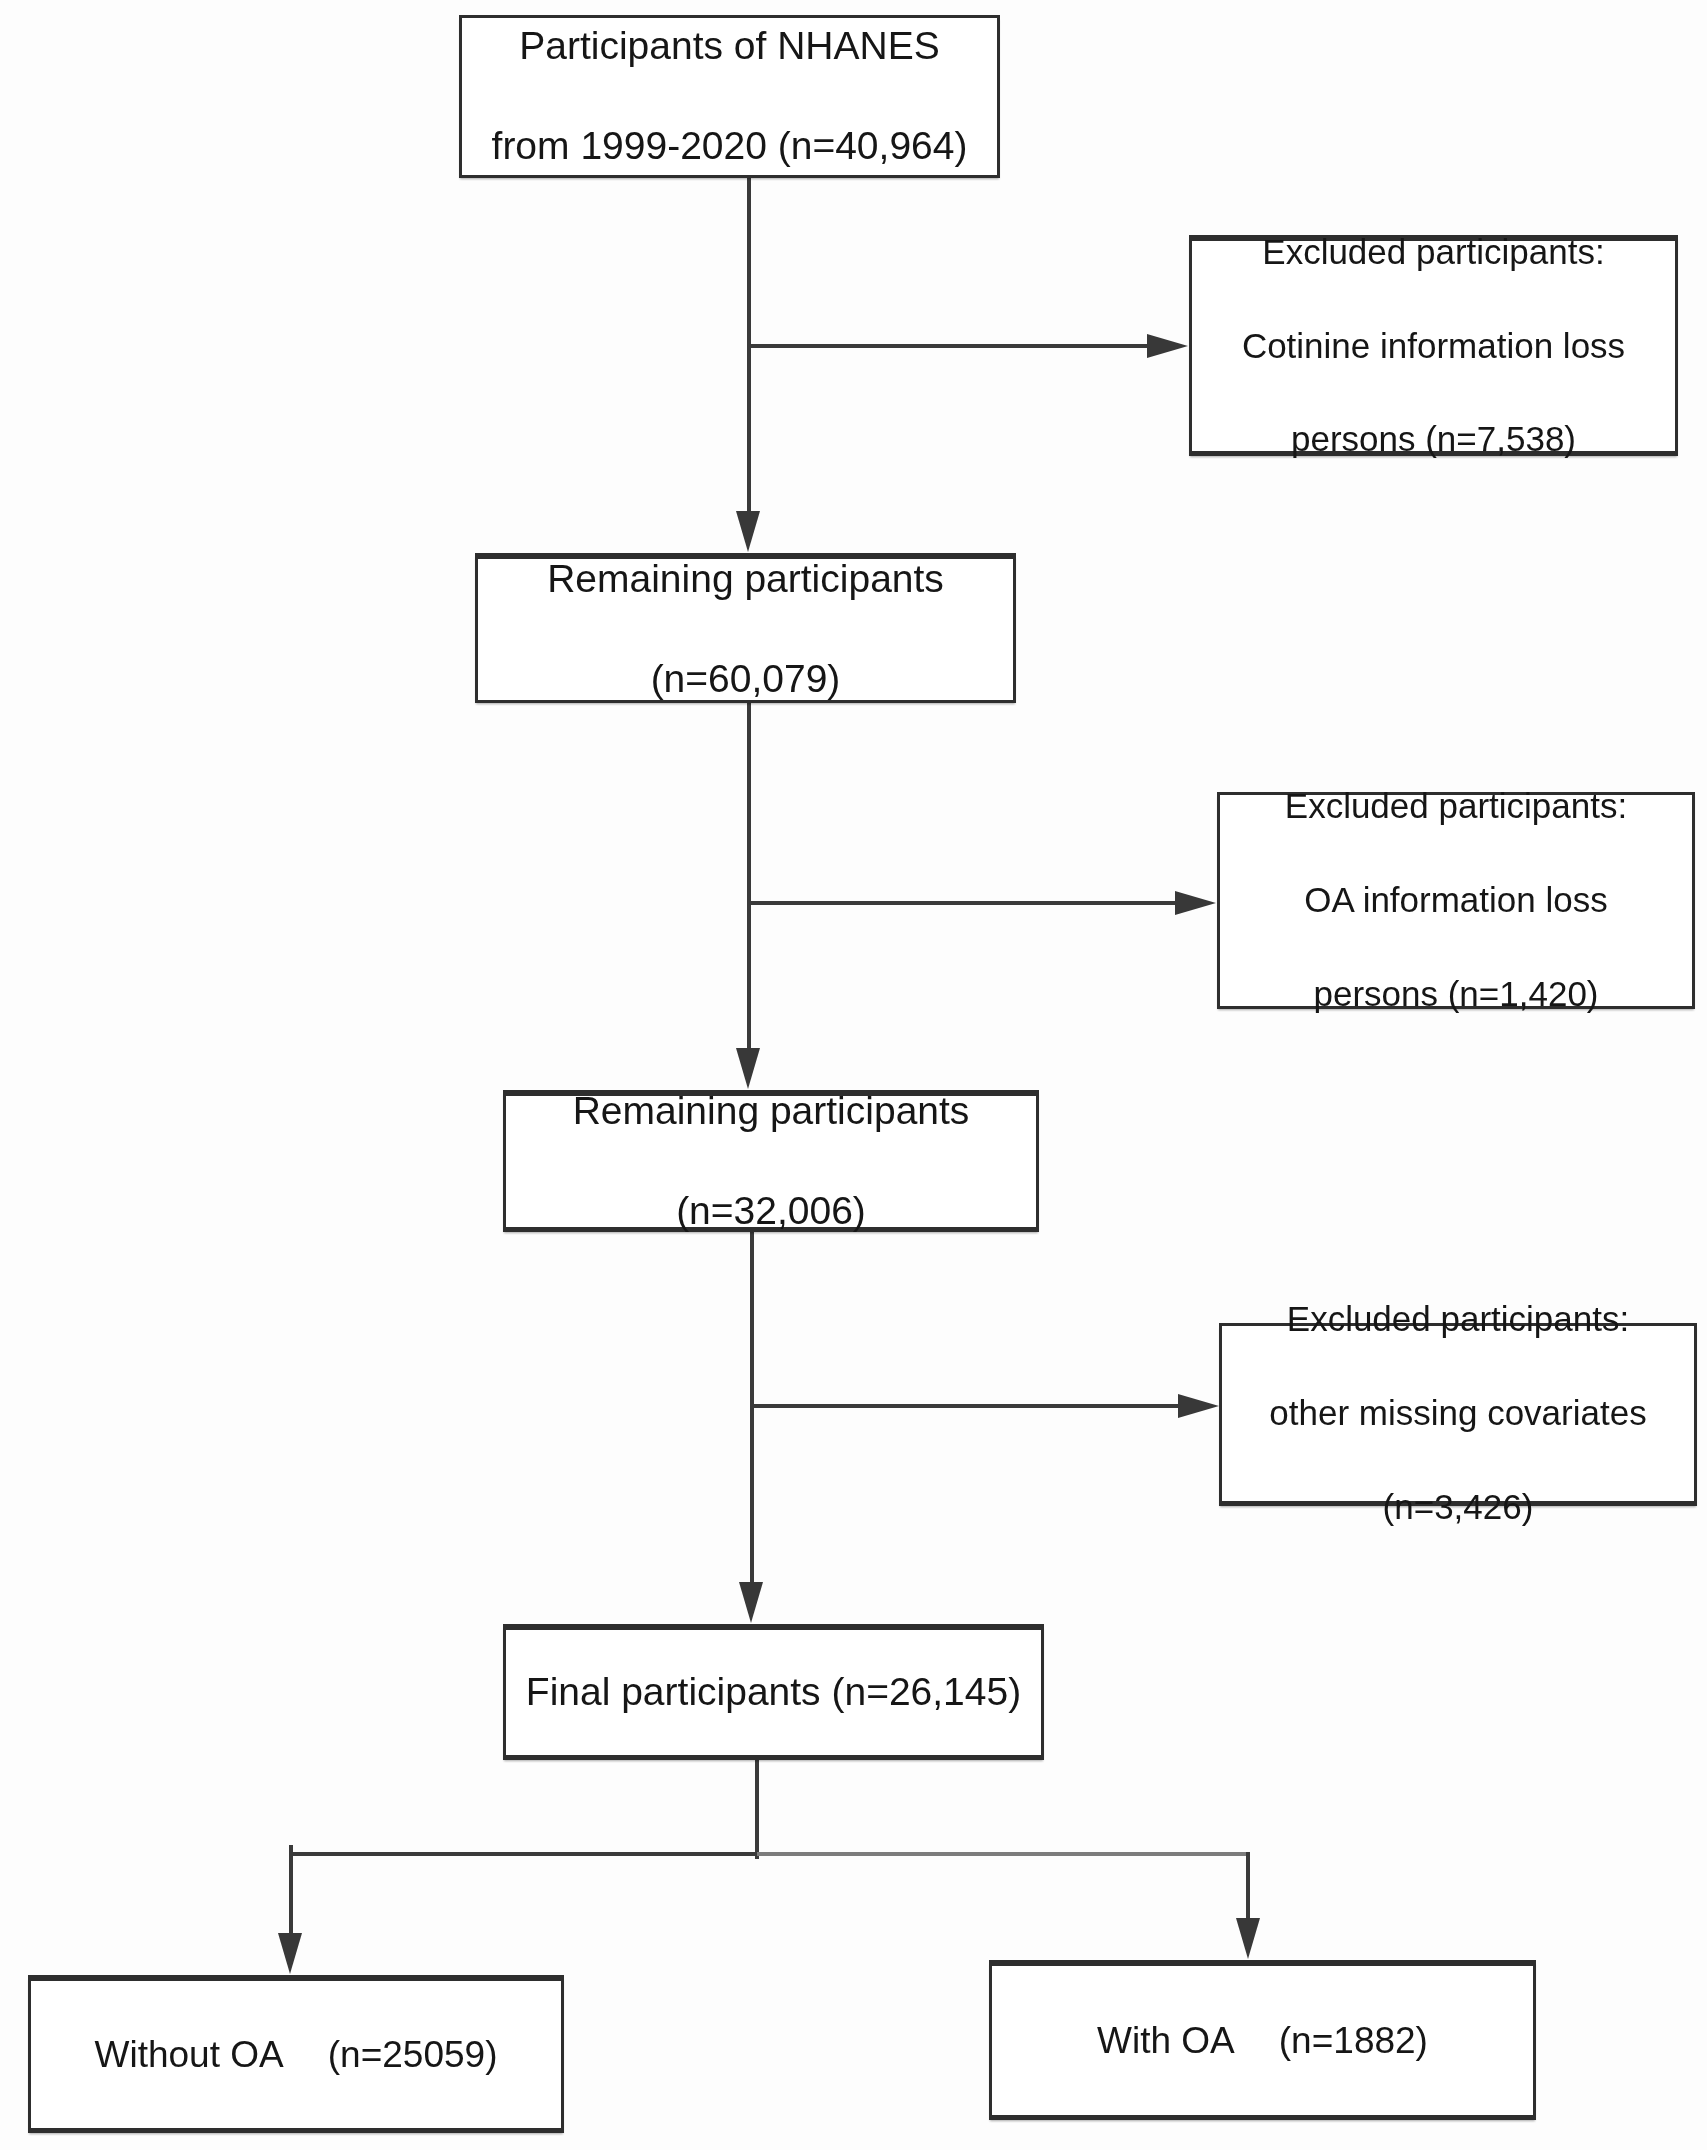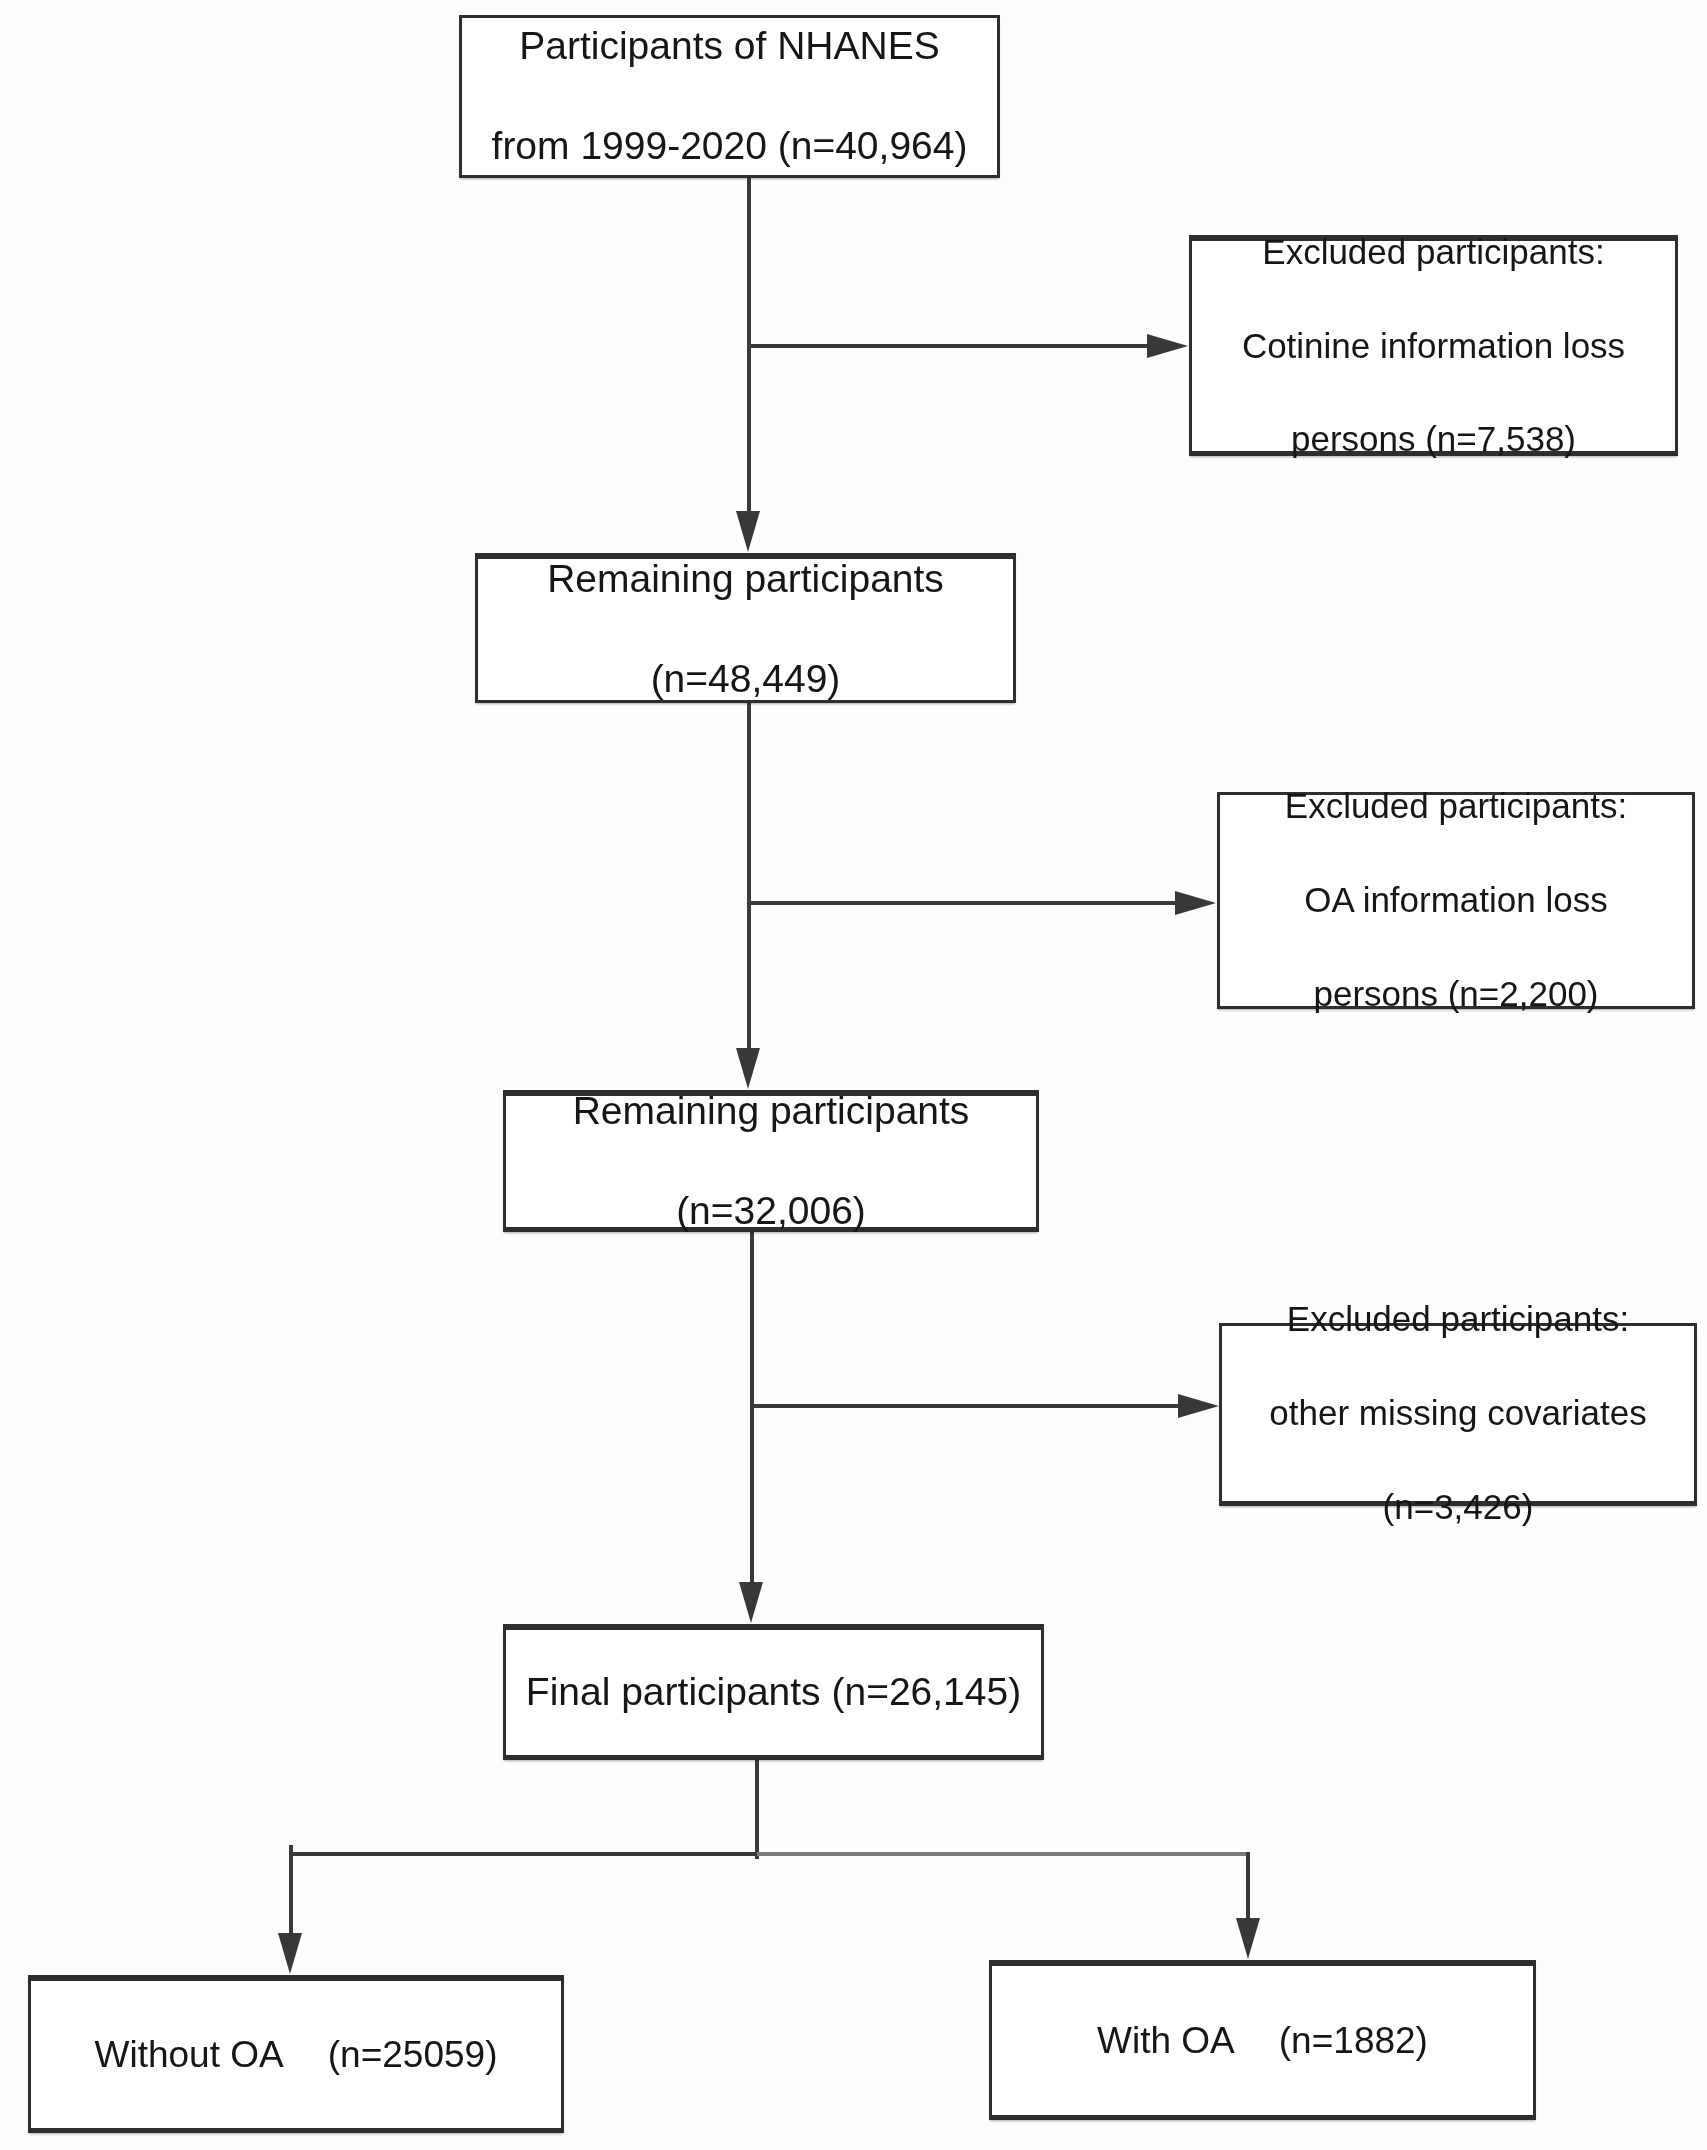--- a/index.html
+++ b/index.html
@@ -83,27 +83,27 @@
   </div>
 
   <div class="box fs-excl heavy-top heavy-bottom" style="left:1189px; top:235px; width:489px; height:221px;">
     <div class="tline">Excluded participants:</div>
     <div class="tline">Cotinine information loss</div>
     <div class="tline">persons (n=7,538)</div>
   </div>
 
   <div class="box fs-main heavy-top" style="left:475px; top:553px; width:541px; height:150px;">
     <div class="tline">Remaining participants</div>
-    <div class="tline">(n=48,449)</div>
+    <div class="tline">(n=60,079)</div>
   </div>
 
   <div class="box fs-excl" style="left:1217px; top:792px; width:478px; height:217px;">
     <div class="tline">Excluded participants:</div>
     <div class="tline">OA information loss</div>
-    <div class="tline">persons (n=2,200)</div>
+    <div class="tline">persons (n=1,420)</div>
   </div>
 
   <div class="box fs-main heavy-top heavy-bottom" style="left:503px; top:1090px; width:536px; height:142px;">
     <div class="tline">Remaining participants</div>
     <div class="tline">(n=32,006)</div>
   </div>
 
   <div class="box fs-excl heavy-bottom" style="left:1219px; top:1323px; width:478px; height:183px;">
     <div class="tline">Excluded participants:</div>
     <div class="tline">other missing covariates</div>

